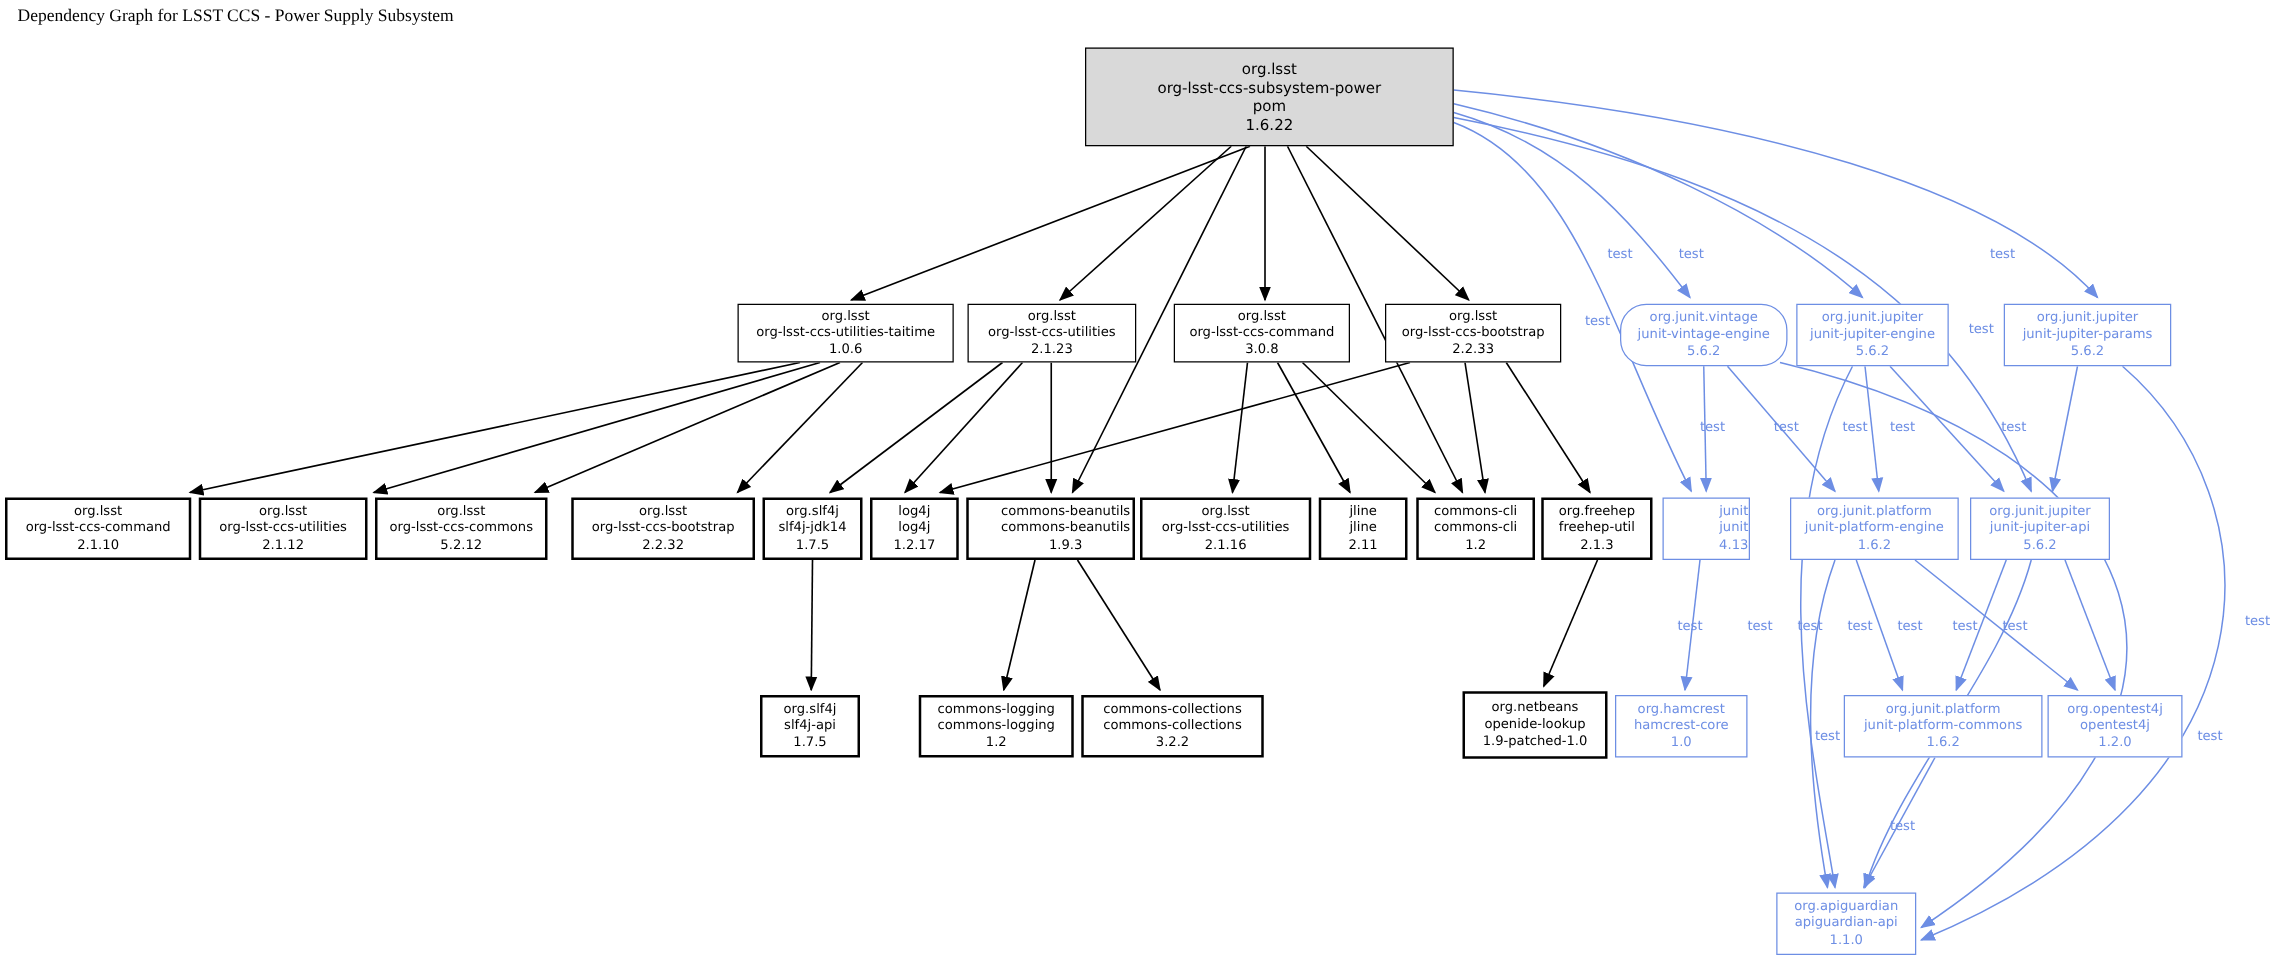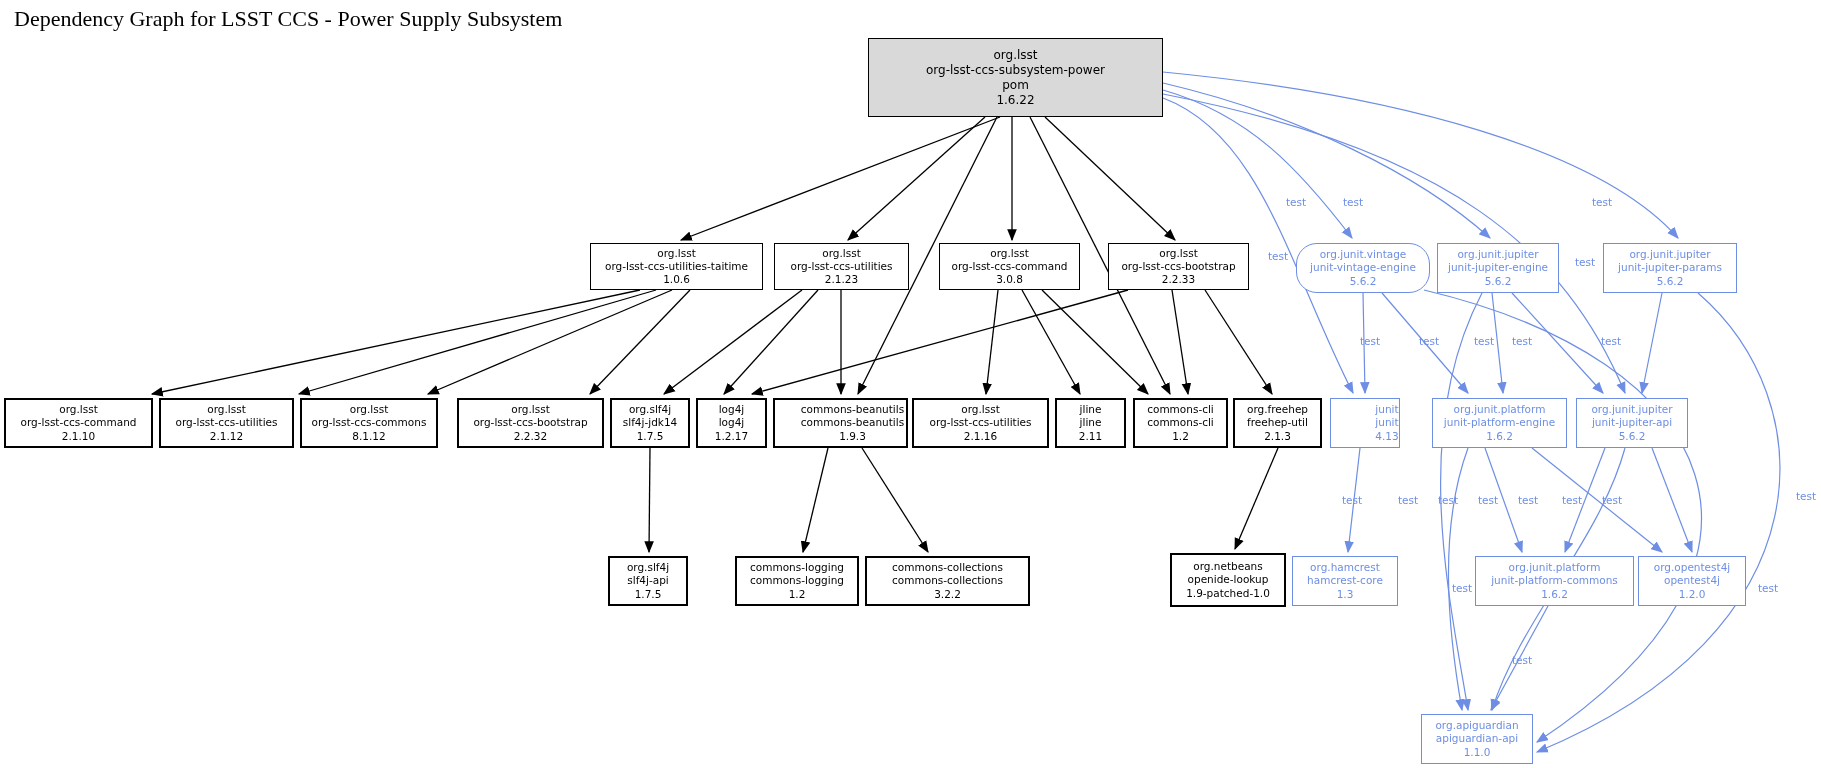--- a/index.html
+++ b/index.html
@@ -1,19 +1,19 @@
 <!DOCTYPE html>
 <html><head>
 <meta charset="utf-8">
 <style>
   html,body{margin:0;padding:0;background:#ffffff;}
   #canvas{position:relative;width:1821px;height:768px;background:#ffffff;overflow:hidden;
           font-family:"DejaVu Sans",sans-serif;}
   #graph-title{position:absolute;left:14px;top:6px;font-family:"Liberation Serif","DejaVu Serif",serif;
-          font-size:22px;color:#000;white-space:nowrap;}
+          font-size:14px;color:#000;white-space:nowrap;}
   #edges-layer{position:absolute;left:0;top:0;width:1821px;height:768px;}
   #nodes-layer{position:absolute;left:0;top:0;width:1821px;height:768px;}
   .node{position:absolute;display:flex;flex-direction:column;justify-content:center;align-items:center;
         background:#ffffff;border:1px solid #000;box-sizing:border-box;text-align:right;
         font-size:10.5px;line-height:1.25;color:#000;}
   .node.root{background:#d9d9d9;font-size:12px;border-width:1px;}
   .node.compile2{border-width:2px;}
   .node.test{border-color:#6d8ee4;color:#6d8ee4;border-width:1px;}
   .nline{white-space:nowrap;}
   .edge{fill:none;stroke:#000;stroke-width:1.3px;}
@@ -148,21 +148,21 @@
         <div class="nline">2.1.10</div>
       </div>
       <div class="node compile2" style="left: 159px; top: 398px; width: 135px; height: 50px;">
         <div class="nline">org.lsst</div>
         <div class="nline">org-lsst-ccs-utilities</div>
         <div class="nline">2.1.12</div>
       </div>
       <div class="node compile2" style="left: 300px; top: 398px; width: 138px; height: 50px;">
         <div class="nline">org.lsst</div>
         <div class="nline">org-lsst-ccs-commons</div>
-        <div class="nline">8.1.12</div>
+        <div class="nline">5.2.12</div>
       </div>
       <div class="node compile2" style="left: 457px; top: 398px; width: 147px; height: 50px;">
         <div class="nline">org.lsst</div>
         <div class="nline">org-lsst-ccs-bootstrap</div>
         <div class="nline">2.2.32</div>
       </div>
       <div class="node compile2" style="left: 610px; top: 398px; width: 80px; height: 50px;">
         <div class="nline">org.slf4j</div>
         <div class="nline">slf4j-jdk14</div>
         <div class="nline">1.7.5</div>
@@ -215,34 +215,34 @@
       <div class="node compile2" style="left: 608px; top: 556px; width: 80px; height: 50px;">
         <div class="nline">org.slf4j</div>
         <div class="nline">slf4j-api</div>
         <div class="nline">1.7.5</div>
       </div>
       <div class="node compile2" style="left: 735px; top: 556px; width: 124px; height: 50px;">
         <div class="nline">commons-logging</div>
         <div class="nline">commons-logging</div>
         <div class="nline">1.2</div>
       </div>
-      <div class="node compile2" style="left: 865px; top: 556px; width: 165px; height: 50px;">
+      <div class="node compile2" style="left: 865px; top: 556px; width: 146px; height: 50px;">
         <div class="nline">commons-collections</div>
         <div class="nline">commons-collections</div>
         <div class="nline">3.2.2</div>
       </div>
       <div class="node compile2" style="left: 1170px; top: 553px; width: 116px; height: 54px;">
         <div class="nline">org.netbeans</div>
         <div class="nline">openide-lookup</div>
         <div class="nline">1.9-patched-1.0</div>
       </div>
       <div class="node test" style="left: 1292px; top: 556px; width: 106px; height: 50px;">
         <div class="nline">org.hamcrest</div>
         <div class="nline">hamcrest-core</div>
-        <div class="nline">1.3</div>
+        <div class="nline">1.0</div>
       </div>
       <div class="node test" style="left: 1475px; top: 556px; width: 159px; height: 50px;">
         <div class="nline">org.junit.platform</div>
         <div class="nline">junit-platform-commons</div>
         <div class="nline">1.6.2</div>
       </div>
       <div class="node test" style="left: 1638px; top: 556px; width: 108px; height: 50px;">
         <div class="nline">org.opentest4j</div>
         <div class="nline">opentest4j</div>
         <div class="nline">1.2.0</div>

